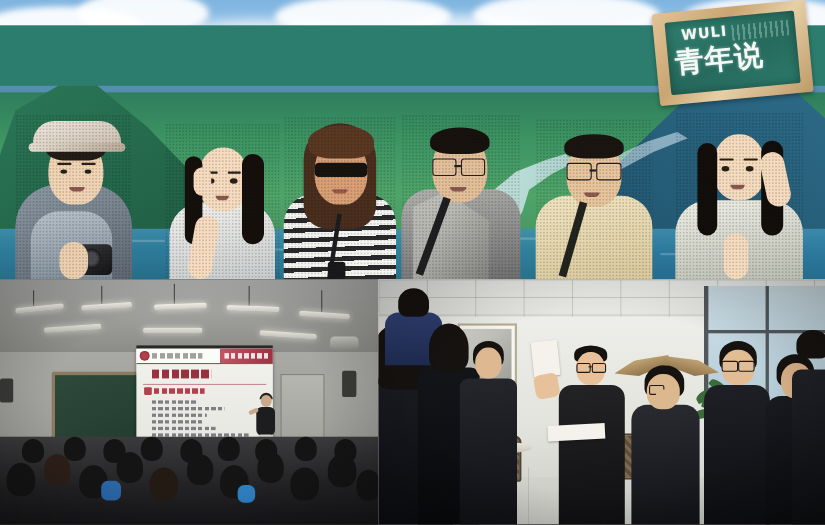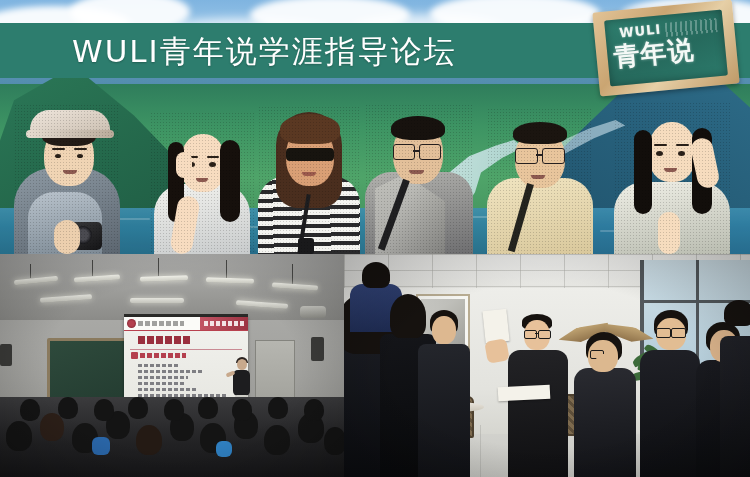--- a/index.html
+++ b/index.html
@@ -309,21 +309,20 @@
       <div class="ph-eye" style="left:42px;top:49px;width:7px;height:5px;"></div>
       <div class="ph-eye" style="left:64px;top:49px;width:7px;height:5px;"></div>
       <div class="ph-mouth" style="left:50px;top:66px;width:13px;height:4px;"></div>
       <div class="ph-arm" style="left:80px;top:36px;width:22px;height:50px;background:#f6dcbe;
            transform:rotate(-12deg);"></div>
       <div class="ph-arm" style="left:44px;bottom:0;width:22px;height:42px;background:#f6dcbe;"></div>
       <div class="halftone"></div>
     </div>
 
     <div id="band"></div>
-    <div id="band-title">WULI青年说学涯指导论坛</div>
 
     <div id="badge">
       <div class="badge-frame"></div>
       <div class="badge-board">
         <div class="chalkdust"></div>
         <div class="badge-wuli">WULI</div>
         <div class="badge-cn">青年说</div>
       </div>
     </div>
   </div>

